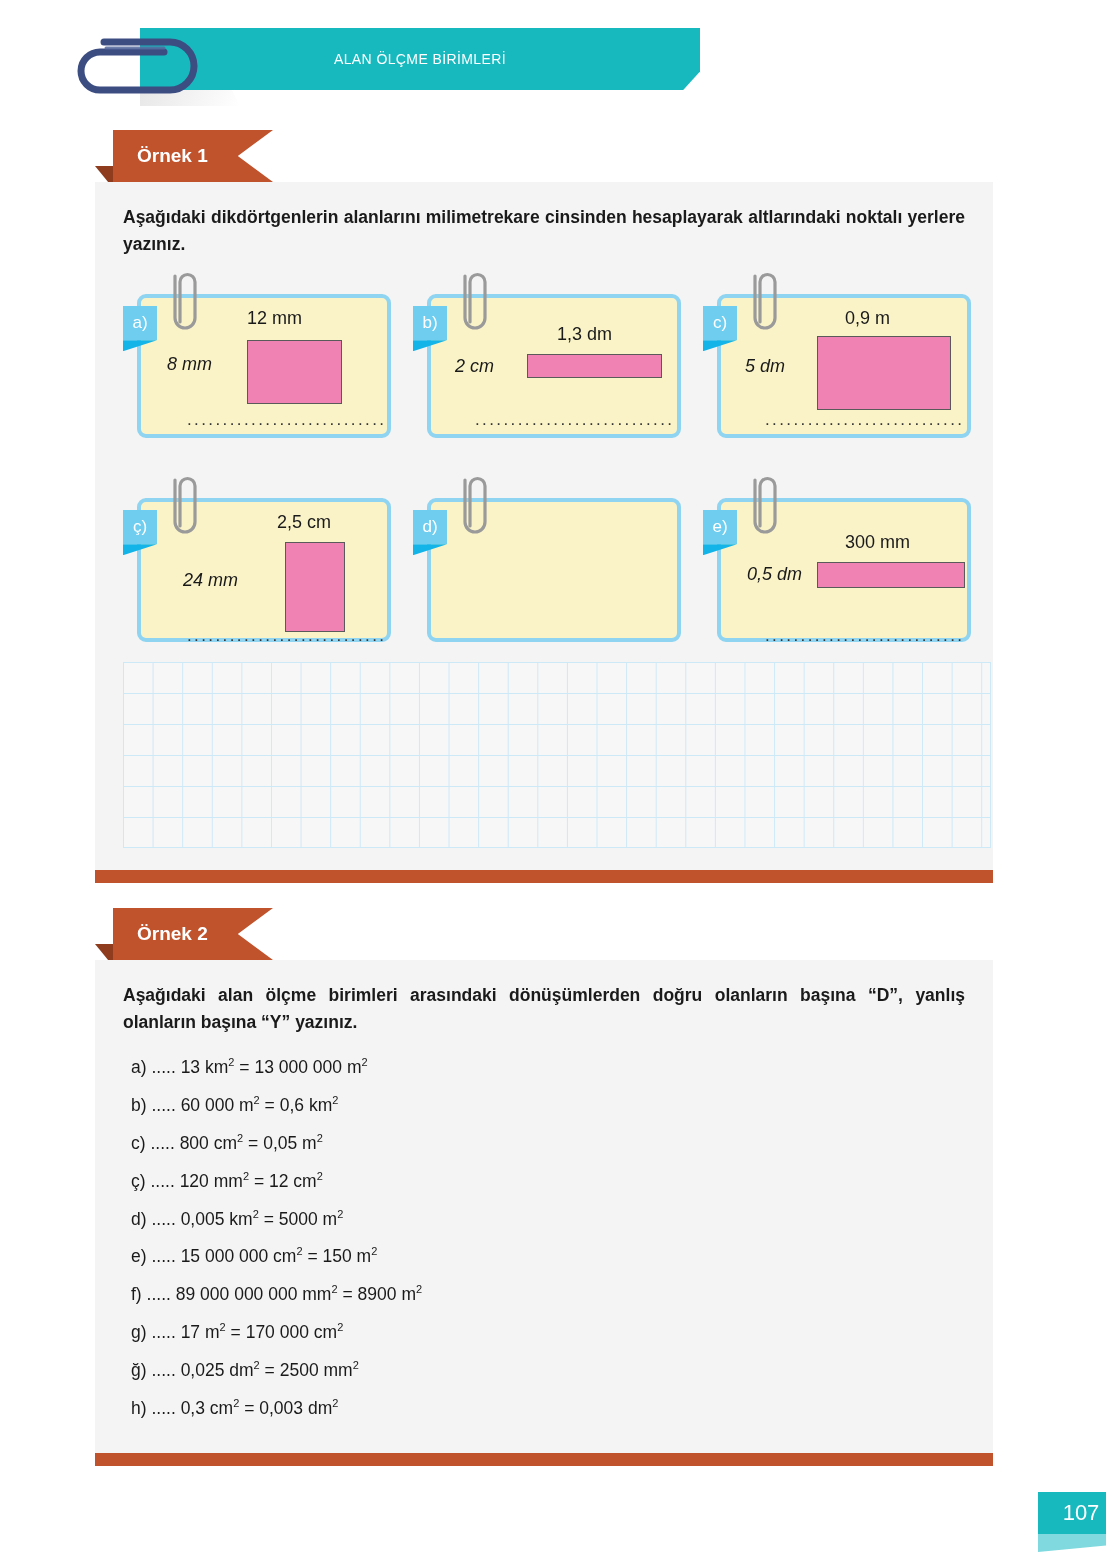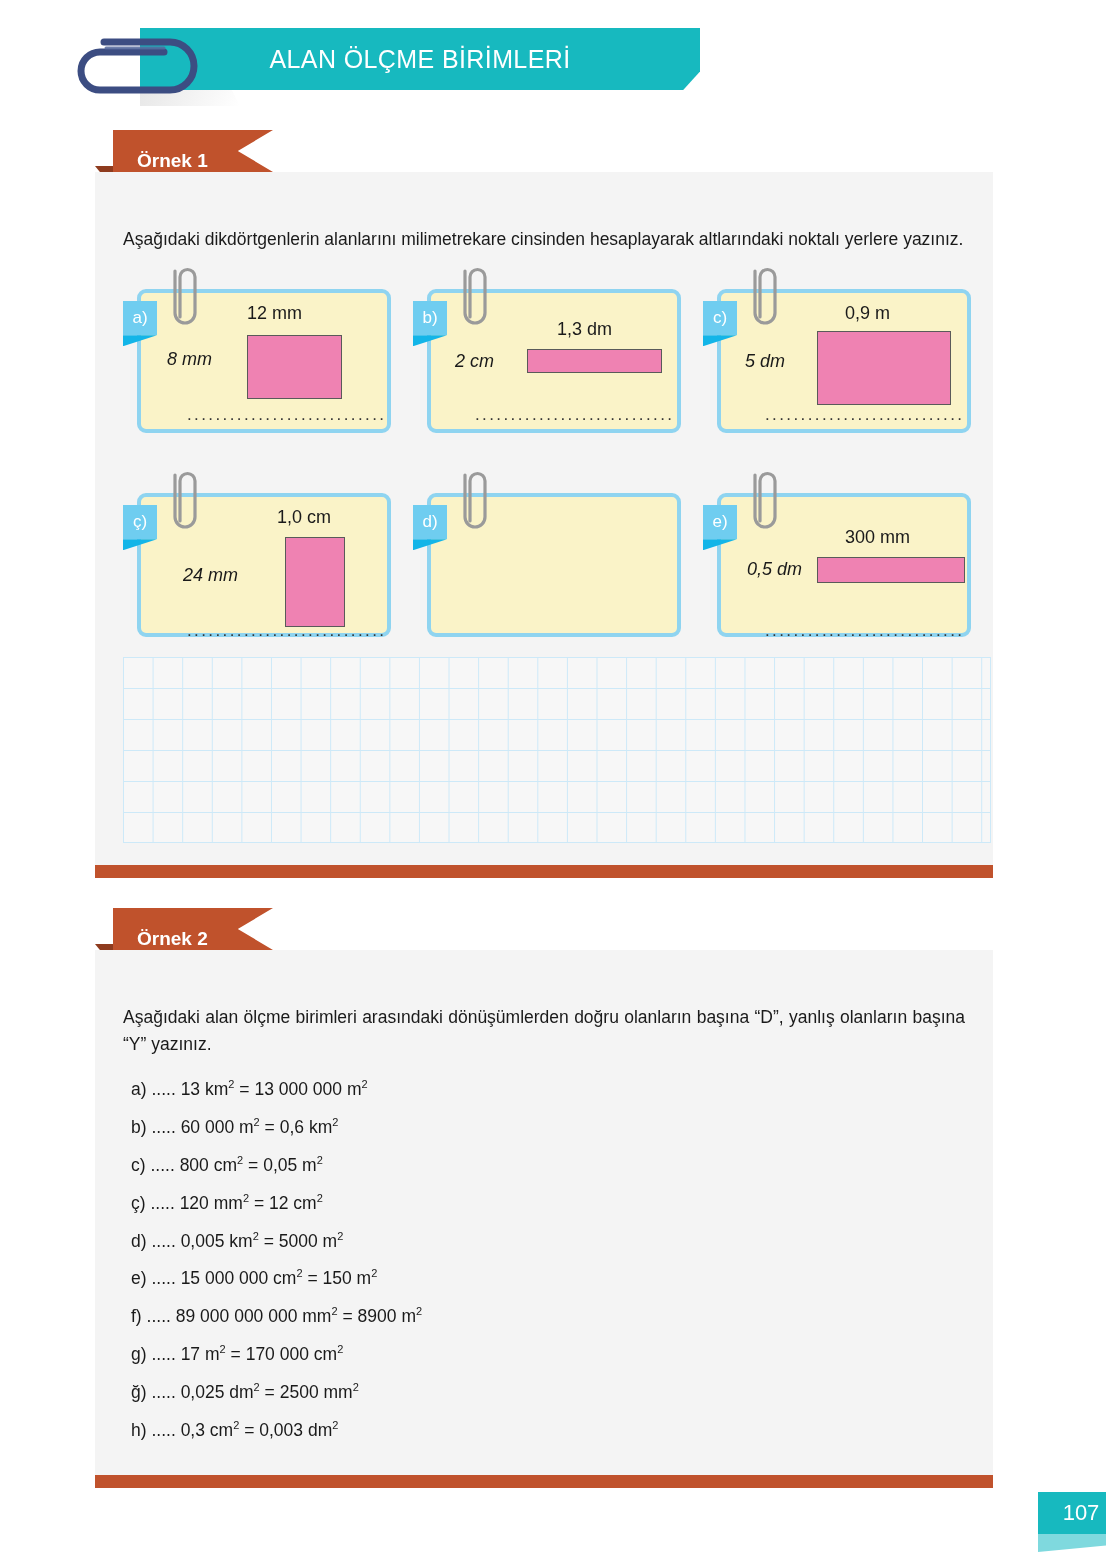--- a/index.html
+++ b/index.html
@@ -24,49 +24,49 @@
   .header-banner-shadow {
     position: absolute; left: 140px; top: 28px;
     width: 100px; height: 78px;
     background: linear-gradient(120deg, rgba(150,150,150,0.30), rgba(255,255,255,0));
     clip-path: polygon(0 0, 60% 0, 100% 100%, 0 100%);
   }
   .header-title {
     position: absolute; left: 140px; top: 28px;
     width: 560px; height: 62px;
     display: flex; align-items: center; justify-content: center;
-    color: #ffffff; font-size: 25px; letter-spacing: .4px;
+    color: #ffffff; font-size: 14px; letter-spacing: .4px;
   }
   
   .clip-big { position: absolute; left: 64px; top: 28px; width: 140px; height: 76px; }
 
   
   .section { position: absolute; left: 95px; width: 898px; }
   .ornek-tab {
-    position: relative; left: 18px; width: 160px; height: 42px;
+    position: relative; left: 18px; width: 160px; height: 52px;
     background: #c0522c;
     clip-path: polygon(0 0, 100% 0, 78% 50%, 100% 100%, 0 100%);
-    display: flex; align-items: flex-end;
+    display: flex; align-items: center;
   }
   .ornek-tab span {
     color: #ffffff; font-size: 19px; font-weight: bold; padding-left: 24px;
   }
   .ornek-corner {
     position: absolute; left: 0; top: 36px; width: 18px; height: 22px;
     background: #8e3b1e;
     clip-path: polygon(0 0, 100% 0, 100% 100%);
   }
   .section-body {
     position: relative;
     background: #f4f4f4;
     padding: 22px 28px 0 28px;
   }
   .section-prompt {
-    font-size: 17.5px; font-weight: normal; color: #1a1a1a;
-    line-height: 1.55; text-align: justify; margin-top: 32px;
+    font-size: 17.5px; font-weight: bold; color: #1a1a1a;
+    line-height: 1.55; text-align: justify;
   }
   .section-bar { height: 13px; background: #c0522c; width: 898px; }
 
   
   .cards-row { position: relative; display: flex; gap: 28px; }
   .card-slot { position: relative; width: 268px; height: 160px; }
   .card {
     position: absolute; left: 14px; top: 14px;
     width: 254px; height: 144px;
     background: #faf3c8;
@@ -214,21 +214,21 @@
           </g>
         </svg>
       </div>
     </div>
 
     <div class="cards-row" style="margin-top:44px;">
 
       <div class="card-slot">
         <div class="card"></div>
         <div class="card-inner">
-          <div class="dim-top" style="left:140px; top:14px;">1,0 cm</div>
+          <div class="dim-top" style="left:140px; top:14px;">2,5 cm</div>
           <div class="dim-left" style="left:46px; top:72px;">24 mm</div>
           <div class="rect" style="left:148px; top:44px; width:60px; height:90px;"></div>
           <div class="dots" style="left:50px; top:128px;">............................</div>
         </div>
         <div class="card-tab">ç)</div>
         <div class="card-tab-fold"></div>
         <svg class="clip-small" viewBox="0 0 38 72">
           <g fill="none" stroke="#9a9a9a" stroke-width="3.2" stroke-linecap="round">
             <path d="M14 4 V46 a10 10 0 0 0 20 0 V10 a7.5 7.5 0 0 0 -15 0 V50"></path>
           </g>

